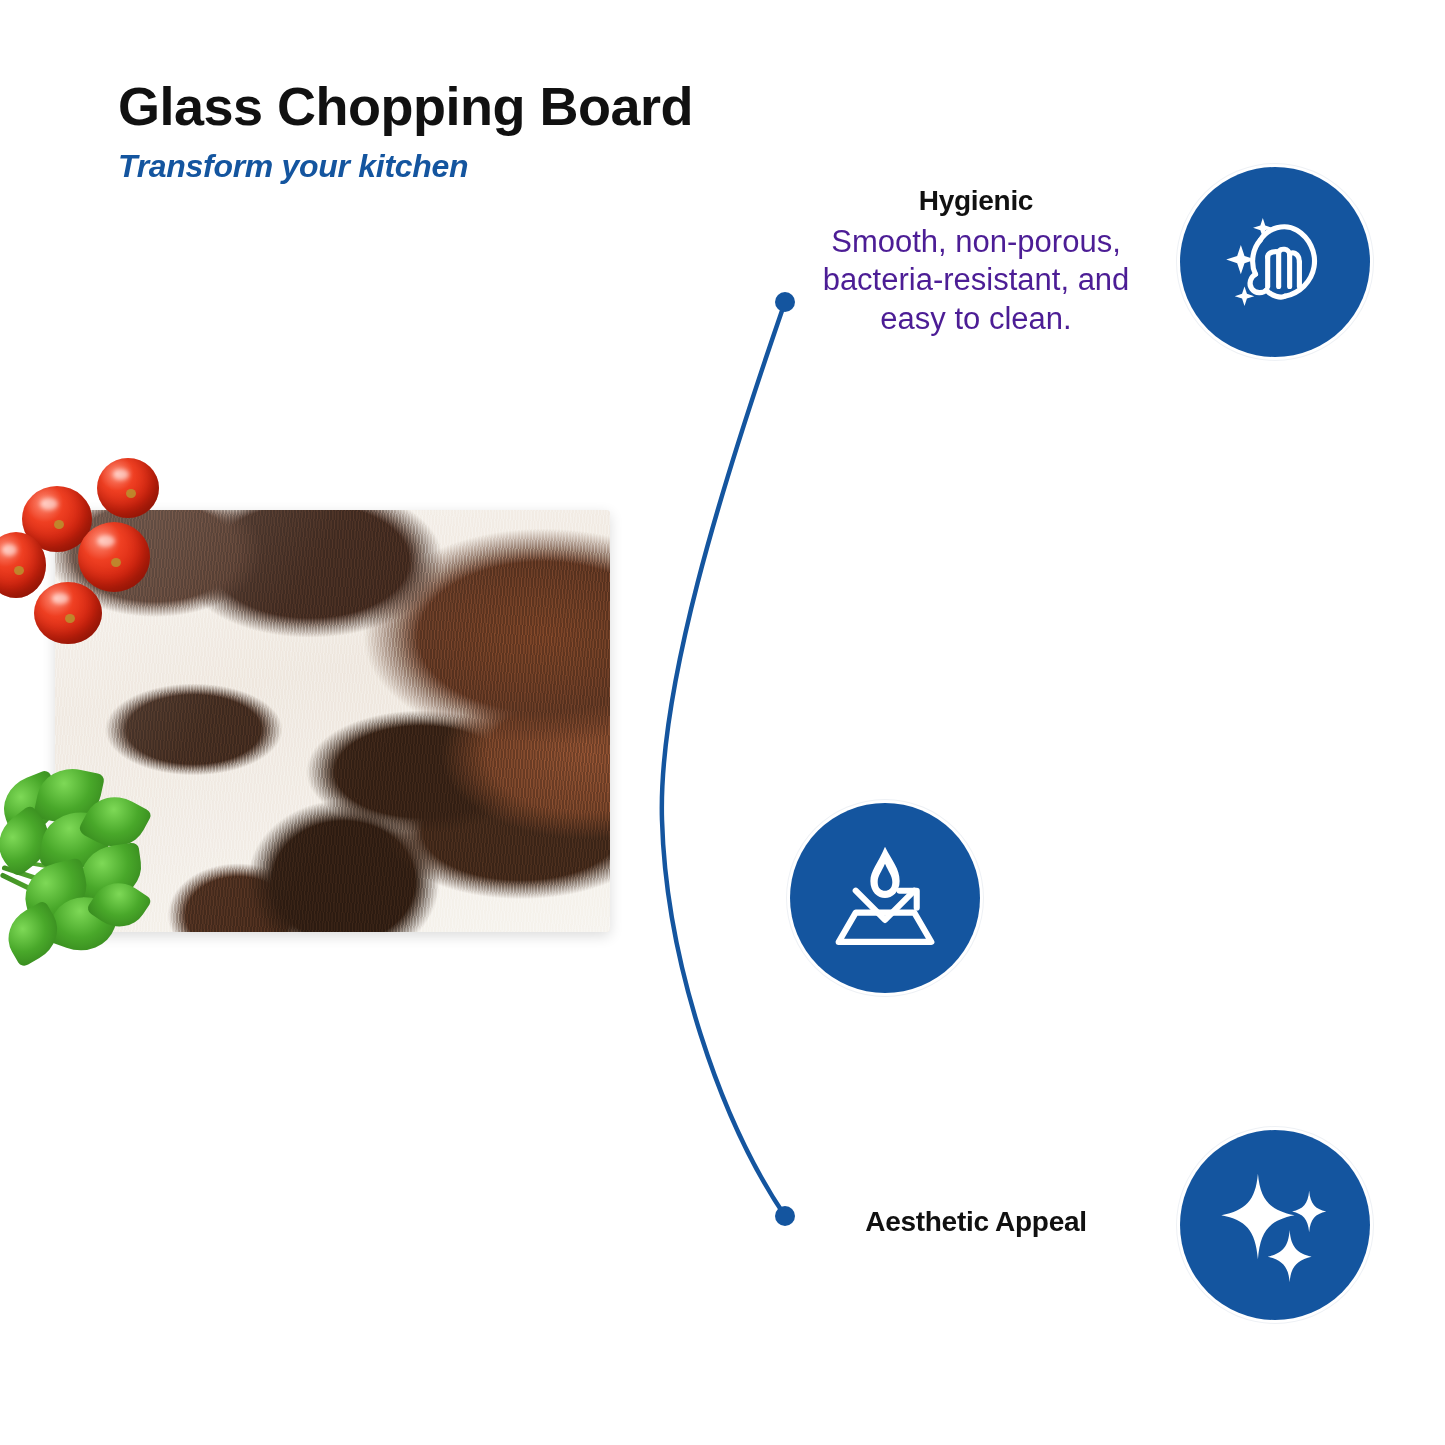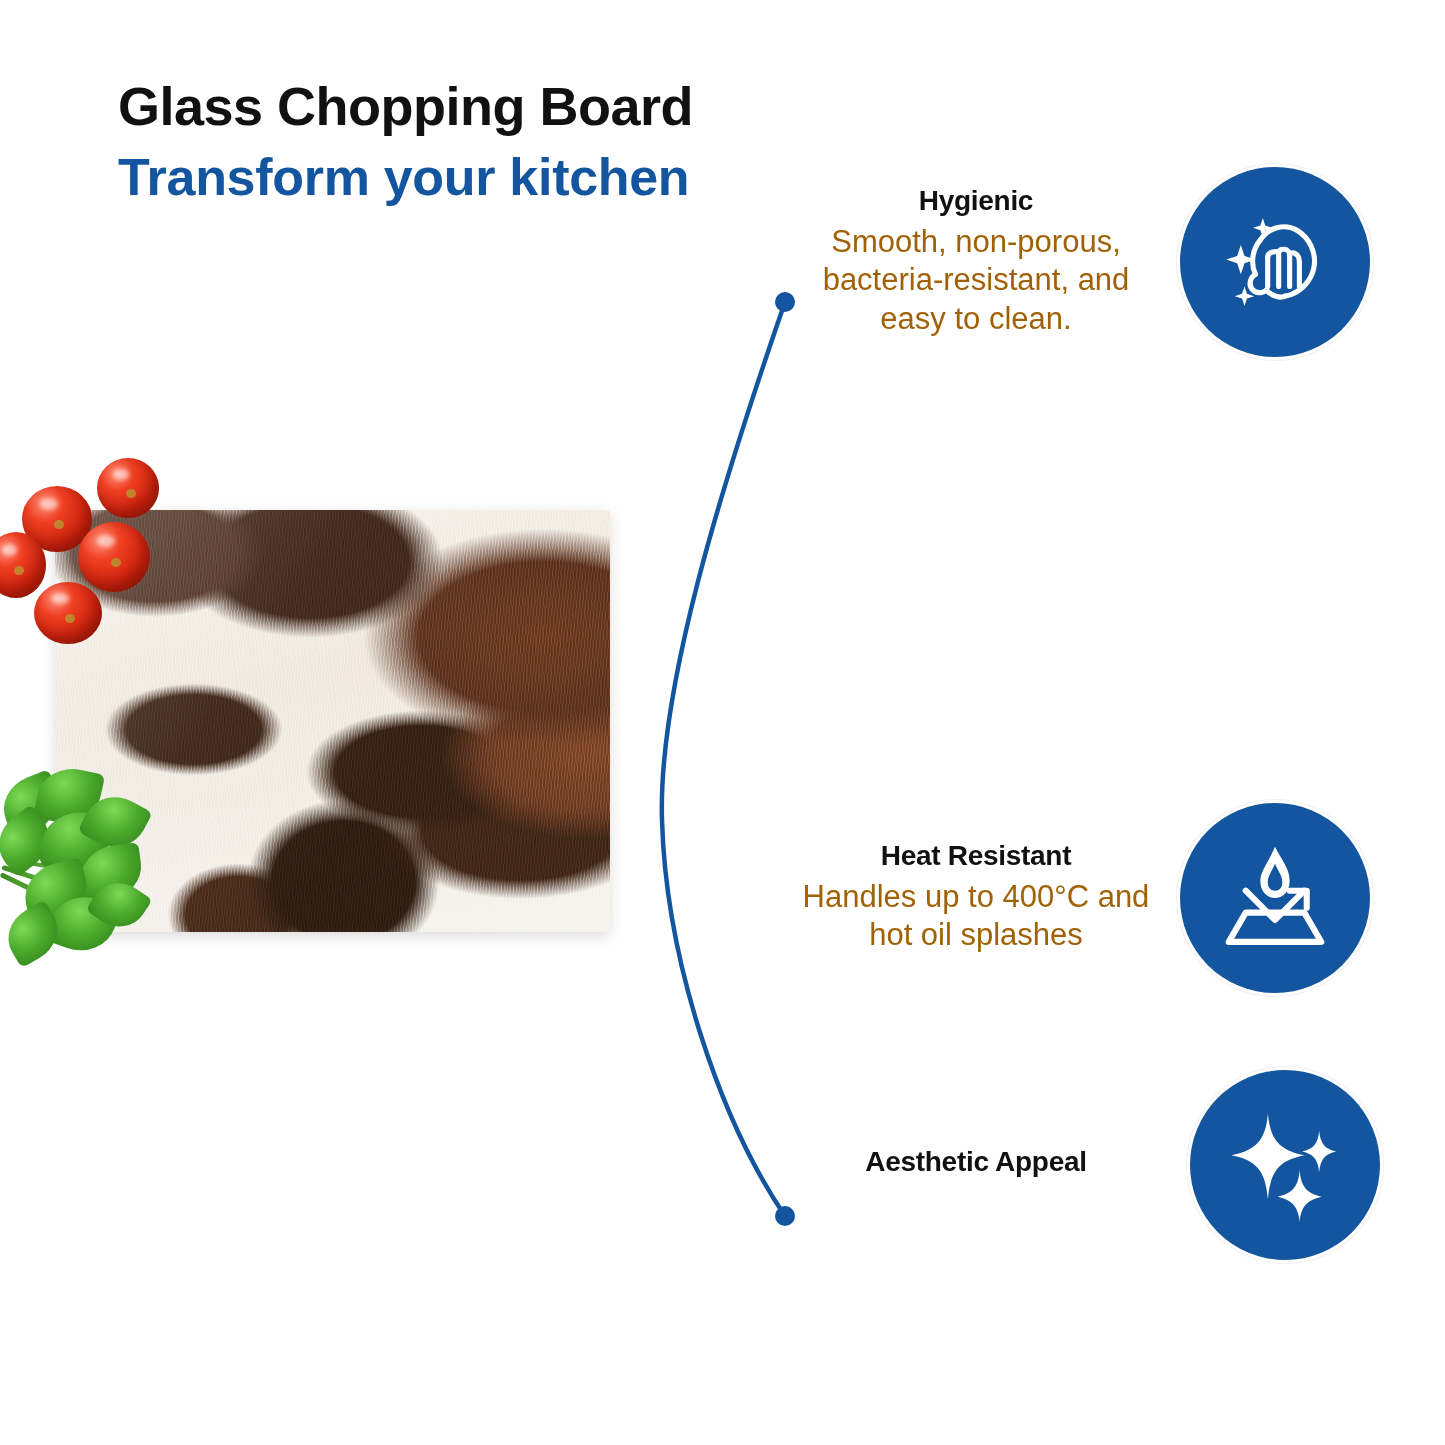--- a/index.html
+++ b/index.html
@@ -21,27 +21,28 @@
   #product-title {
     font-size: 54px;
     font-weight: 700;
     color: #111111;
     letter-spacing: -0.5px;
     line-height: 1.05;
     margin: 0;
     white-space: nowrap;
   }
   #product-subtitle {
-    font-size: 52px;
+    font-size: 32px;
     font-weight: 700;
     color: #14559F;
     letter-spacing: -0.3px;
     line-height: 1.1;
     margin: 14px 0 0 0;
     white-space: nowrap;
+    font-style: italic;
   }
 
   
   #product-photo {
     position: absolute;
     left: 0px;
     top: 440px;
     width: 640px;
     height: 540px;
   }
@@ -141,41 +142,41 @@
     font-weight: 700;
     color: #111111;
     letter-spacing: -0.3px;
     line-height: 1.1;
     margin: 0 0 6px 0;
     white-space: nowrap;
   }
   .feature-desc {
     font-size: 31px;
     font-weight: 400;
-    color: #a16207;
+    color: #4c1d95;
     line-height: 1.24;
     margin: 0;
   }
   .feature-icon {
     width: 190px;
     height: 190px;
     border-radius: 50%;
     background: #14559F;
     box-shadow: 0 0 0 3px #ffffff, 0 0 0 4px #eef1f5;
     display: flex;
     align-items: center;
     justify-content: center;
     flex: 0 0 auto;
   }
   .feature-icon svg { width: 122px; height: 122px; display: block; }
 
   #row-hygienic  { top: 162px; }
   #row-scratch   { top: 480px; }
   #row-heat      { top: 798px; }
-  #row-aesthetic { top: 1065px; justify-content: space-between; }
+  #row-aesthetic { top: 1125px; }
 </style>
 </head>
 <body>
 
 <div id="page">
 
   <div id="header">
     <h1 id="product-title">Glass Chopping Board</h1>
     <h2 id="product-subtitle">Transform your kitchen</h2>
   </div>
@@ -251,24 +252,20 @@
           <path d="M22,36 L25,45 L34,48 L25,51 L22,60 L19,51 L10,48 L19,45 Z"></path>
           <path d="M40,14 L42,20 L48,22 L42,24 L40,30 L38,24 L32,22 L38,20 Z"></path>
           <path d="M25,70 L27,76 L33,78 L27,80 L25,86 L23,80 L17,78 L23,76 Z"></path>
         </g>
       </svg>
     </div>
   </div>
 
 
   <div class="feature-row" id="row-heat">
-    <div class="feature-text">
-      <p class="feature-title">Heat Resistant</p>
-      <p class="feature-desc">Handles up to 400°C and hot oil splashes</p>
-    </div>
     <div class="feature-icon">
       <svg viewBox="0 0 100 100">
         <path d="M50,8 C56,20 62,26 62,36 C62,45 56,50 50,50 C44,50 38,45 38,36 C38,28 44,22 50,8 Z
                  M50,22 C47,29 44,32 44,37 C44,42 47,44 50,44 C53,44 56,42 56,37 C56,32 53,29 50,22 Z" fill="#ffffff"></path>
         <g fill="none" stroke="#ffffff" stroke-width="5" stroke-linecap="round" stroke-linejoin="round">
           <path d="M26,44 L50,68 L74,44"></path>
           <path d="M62,44 L76,44 L76,58"></path>
           <path d="M12,86 L26,62 L74,62 L88,86 Z"></path>
         </g>
       </svg>

